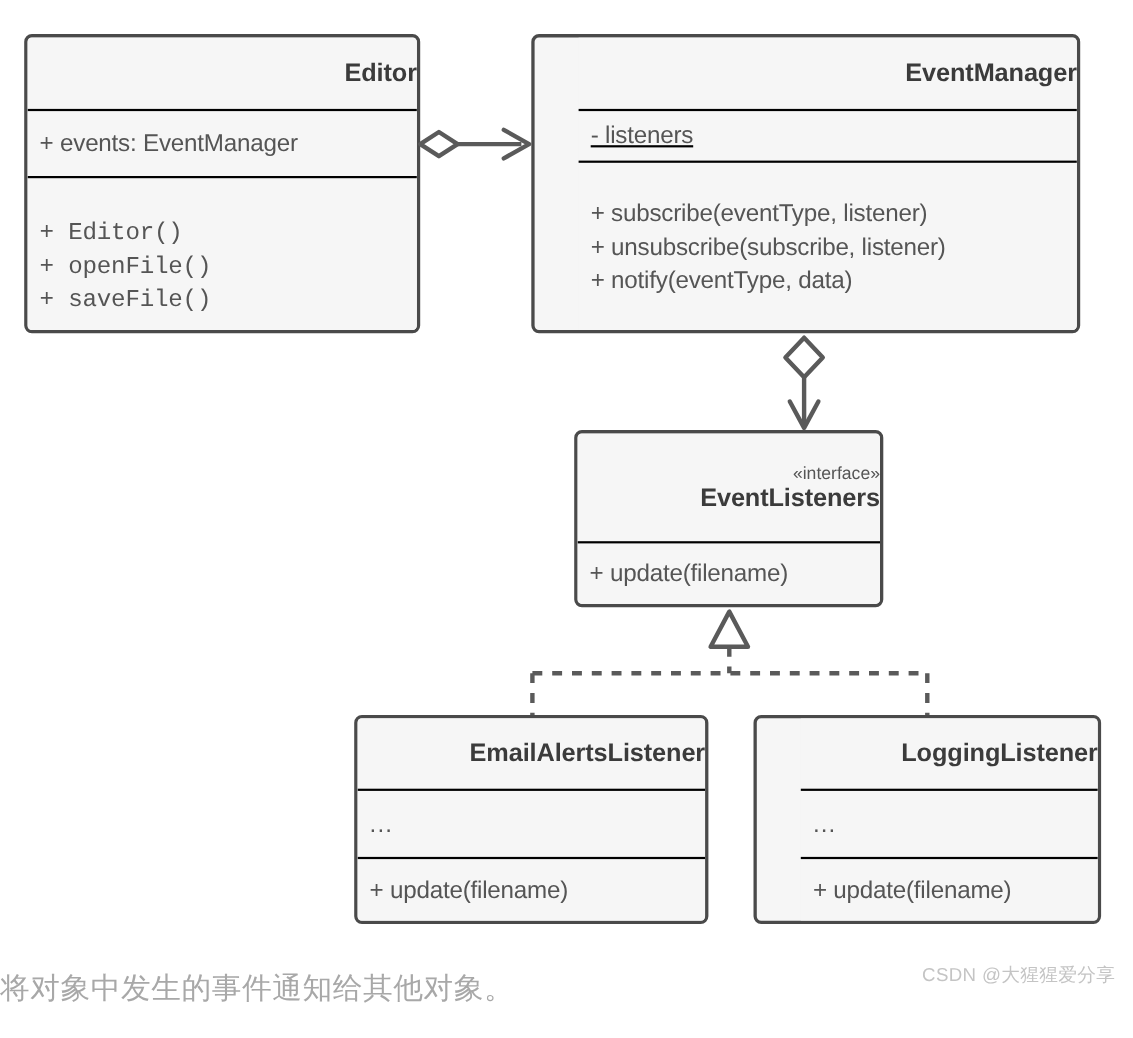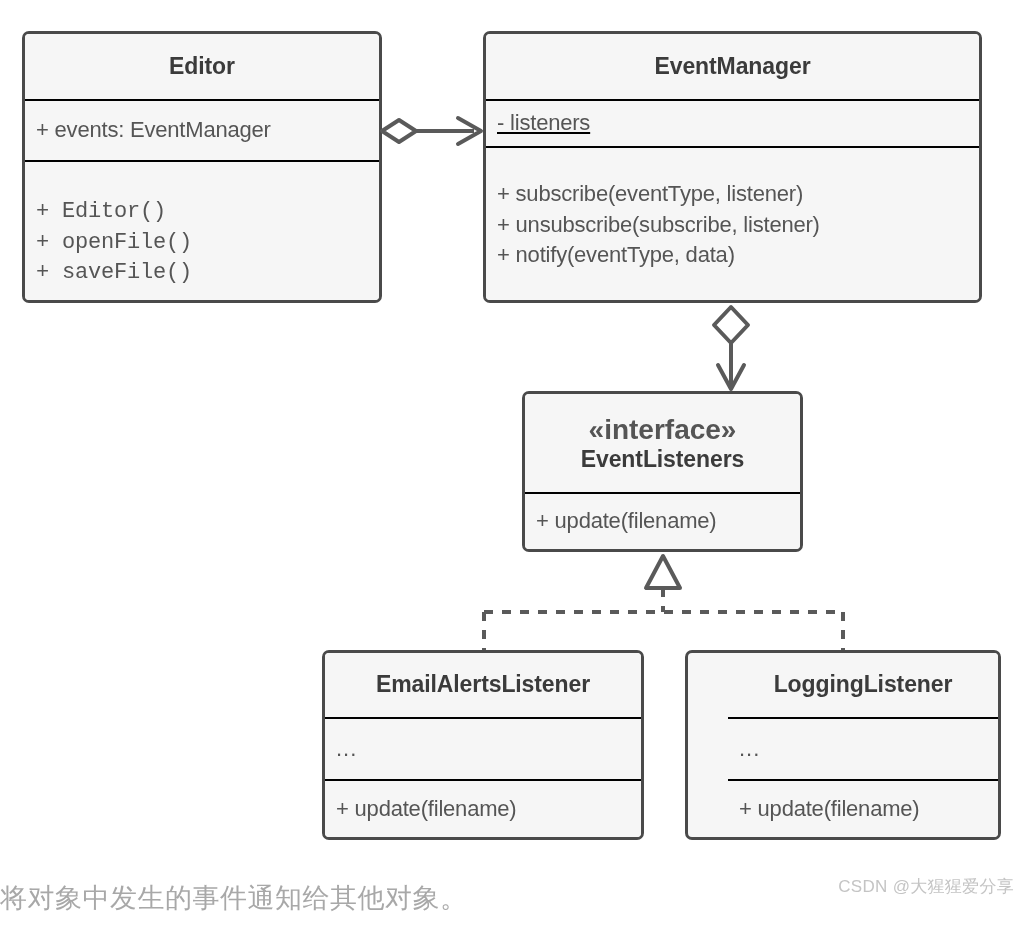--- a/index.html
+++ b/index.html
@@ -36,38 +36,38 @@
     background: #f6f6f6;
     display: flex;
     flex-direction: column;
     justify-content: center;
   }
   .uml-compartment + .uml-compartment {
     border-top: 2px solid #000000;
   }
 
   .compartment-name {
-    align-items: center;
+    align-items: flex-end;
     text-align: center;
   }
   .compartment-body {
     align-items: flex-start;
     padding-left: 11px;
   }
 
   .class-title {
     font-weight: bold;
     font-size: 23px;
     color: #3b3b3b;
     line-height: 1.12;
     letter-spacing: -0.1px;
   }
   .stereotype {
-    font-weight: bold;
-    font-size: 28px;
+    font-weight: normal;
+    font-size: 16px;
     color: #555555;
     line-height: 1.2;
   }
   .member-line {
     font-size: 22px;
     color: #555555;
     line-height: 1.38;
     white-space: nowrap;
     letter-spacing: -0.2px;
   }
@@ -117,21 +117,21 @@
     <div class="uml-compartment compartment-body" style="height:61px;">
       <div class="member-line">+ events: EventManager</div>
     </div>
     <div class="uml-compartment compartment-body" style="height:164px;font-family:Liberation Mono, monospace;">
       <div class="member-line">+ Editor()</div>
       <div class="member-line">+ openFile()</div>
       <div class="member-line">+ saveFile()</div>
     </div>
   </div>
 
-  <div class="uml-class" style="left:483px; top:31px; width:499px; height:272px;">
+  <div class="uml-class" style="left:483px; top:31px; width:499px; height:272px;padding-left:40px;">
     <div class="uml-compartment compartment-name" style="height:65px;">
       <div class="class-title">EventManager</div>
     </div>
     <div class="uml-compartment compartment-body" style="height:47px;text-decoration:underline;">
       <div class="member-line">- listeners</div>
     </div>
     <div class="uml-compartment compartment-body" style="height:156px;">
       <div class="member-line">+ subscribe(eventType, listener)</div>
       <div class="member-line">+ unsubscribe(subscribe, listener)</div>
       <div class="member-line">+ notify(eventType, data)</div>

